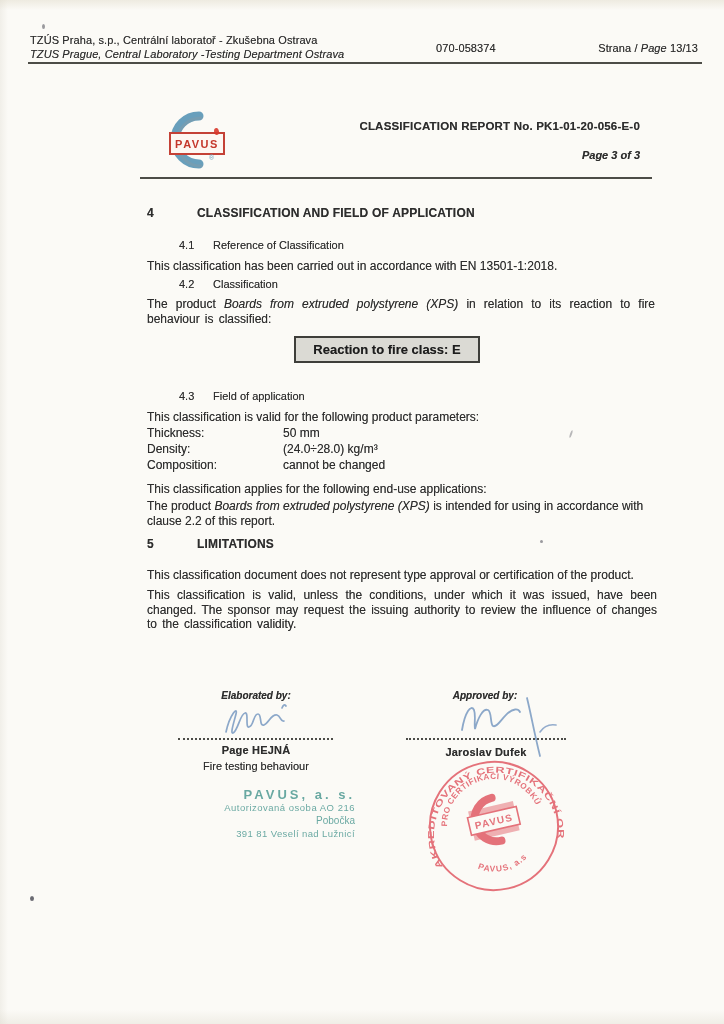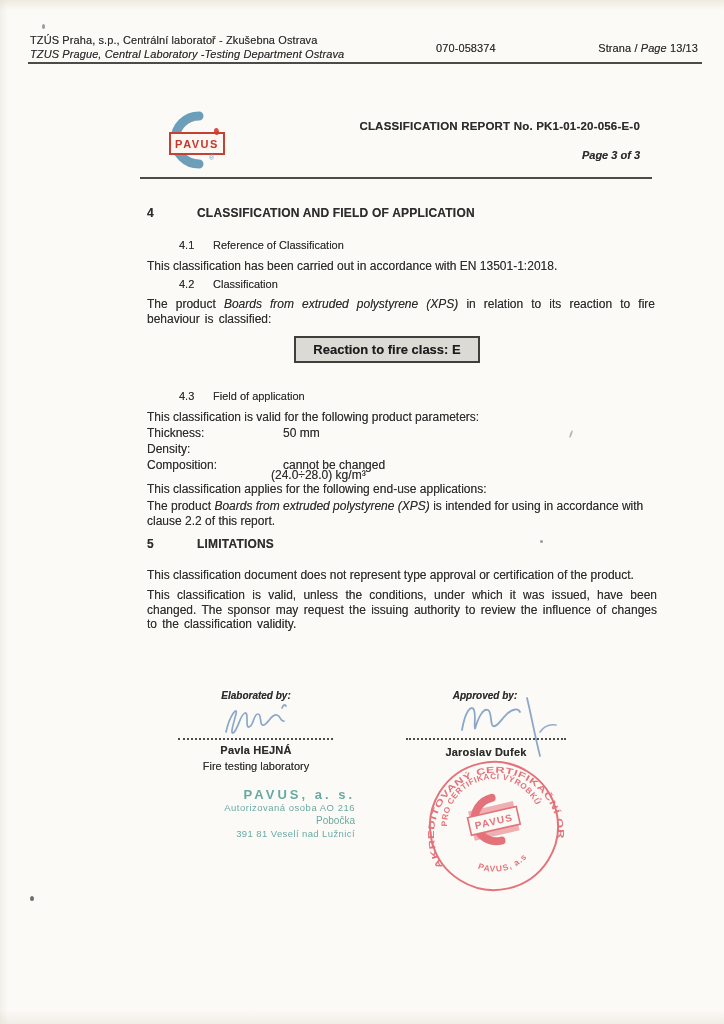--- a/index.html
+++ b/index.html
@@ -98,40 +98,40 @@
 
 <div class="abs result-box soft" style="left:294px;top:336px;width:170px;">Reaction to fire class: E</div>
 
 <div class="abs sub-num soft" style="left:147px;top:390px;">4.3</div>
 <div class="abs sub-title soft" style="left:197px;top:390px;">Field of application</div>
 <div class="abs body-text soft" style="left:147px;top:410px;width:508px;">This classification is valid for the following product parameters:</div>
 
 <div class="abs body-text soft" style="left:147px;top:426px;">Thickness:</div>
 <div class="abs body-text soft" style="left:283px;top:426px;">50 mm</div>
 <div class="abs body-text soft" style="left:147px;top:442px;">Density:</div>
-<div class="abs body-text soft" style="left:271px;top:442px;margin-top:26px;">(24.0÷28.0) kg/m³</div>
+<div class="abs body-text soft" style="left:283px;top:442px;">(24.0÷28.0) kg/m³</div>
 <div class="abs body-text soft" style="left:147px;top:458px;">Composition:</div>
 <div class="abs body-text soft" style="left:283px;top:458px;">cannot be changed</div>
 
 <div class="abs body-text soft" style="left:147px;top:482px;width:508px;">This classification applies for the following end-use applications:</div>
 <div class="abs body-text soft" style="left:147px;top:499px;width:500px;"><span>The product </span><span style="font-style:italic;">Boards from extruded polystyrene (XPS)</span><span> is intended for using in accordance with clause 2.2 of this report.</span></div>
 
 <div class="abs section-num soft" style="left:147px;top:537px;">5</div>
 <div class="abs section-title soft" style="left:197px;top:537px;">LIMITATIONS</div>
 <div class="abs body-text soft" style="left:147px;top:568px;width:508px;">This classification document does not represent type approval or certification of the product.</div>
 <div class="abs body-text just soft" style="left:147px;top:588px;width:510px;">This classification is valid, unless the conditions, under which it was issued, have been changed. The sponsor may request the issuing authority to review the influence of changes to the classification validity.</div>
 
 <div class="abs sig-label soft" style="left:180px;top:690px;width:152px;">Elaborated by:</div>
 <div class="abs sig-label soft" style="left:406px;top:690px;width:158px;">Approved by:</div>
 
 <div class="abs dotline" style="left:178px;top:738px;width:155px;"></div>
 <div class="abs dotline" style="left:406px;top:738px;width:160px;"></div>
 
-<div class="abs sig-name soft" style="left:180px;top:744px;width:152px;">Pavla HEJNÁ</div>
-<div class="abs sig-role soft" style="left:180px;top:760px;width:152px;">Fire testing laboratory</div>
+<div class="abs sig-name soft" style="left:180px;top:744px;width:152px;">Page HEJNÁ</div>
+<div class="abs sig-role soft" style="left:180px;top:760px;width:152px;">Fire testing behaviour</div>
 <div class="abs sig-name soft" style="left:406px;top:746px;width:160px;">Jaroslav Dufek</div>
 
 <div class="abs blue-stamp" style="left:165px;top:788px;width:190px;">
   <div class="b1">PAVUS, a. s.</div>
   <div class="b2">Autorizovaná osoba AO 216</div>
   <div class="b3">Pobočka</div>
   <div class="b4">391 81 Veselí nad Lužnicí</div>
 </div>
 
 <div class="abs stamp-rot" style="left:410px;top:742px;width:168px;height:168px;opacity:.82;">

